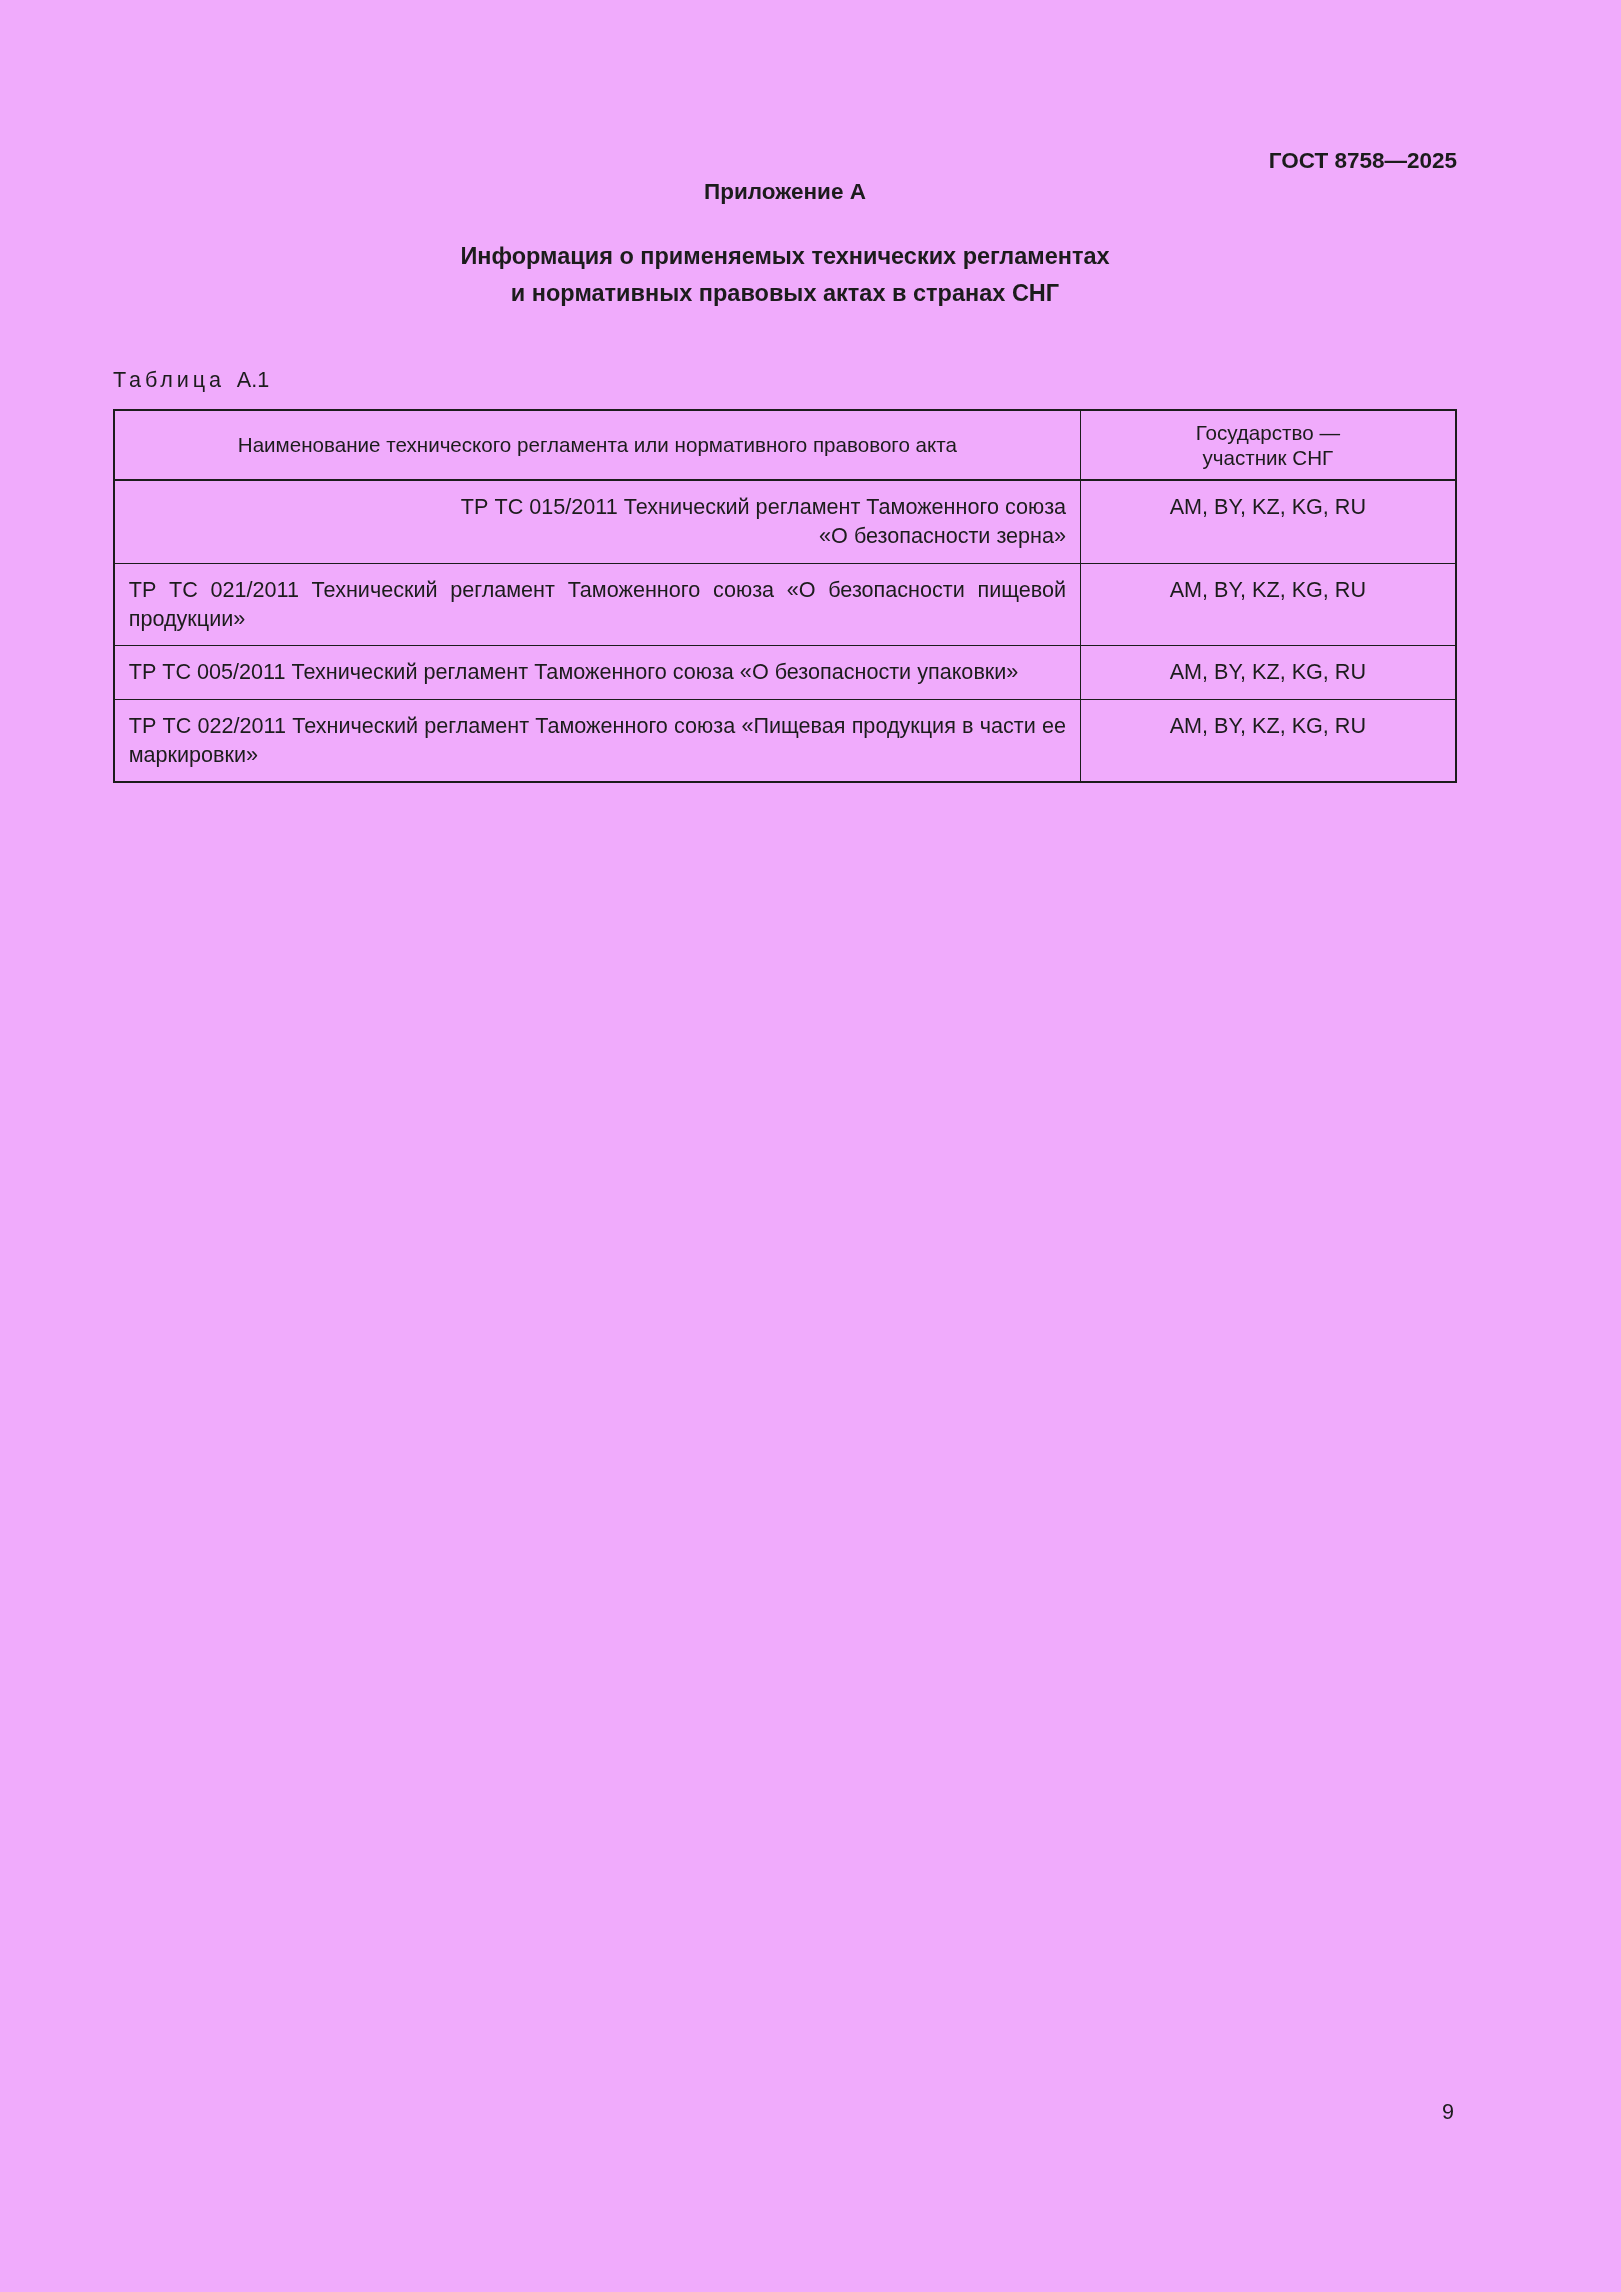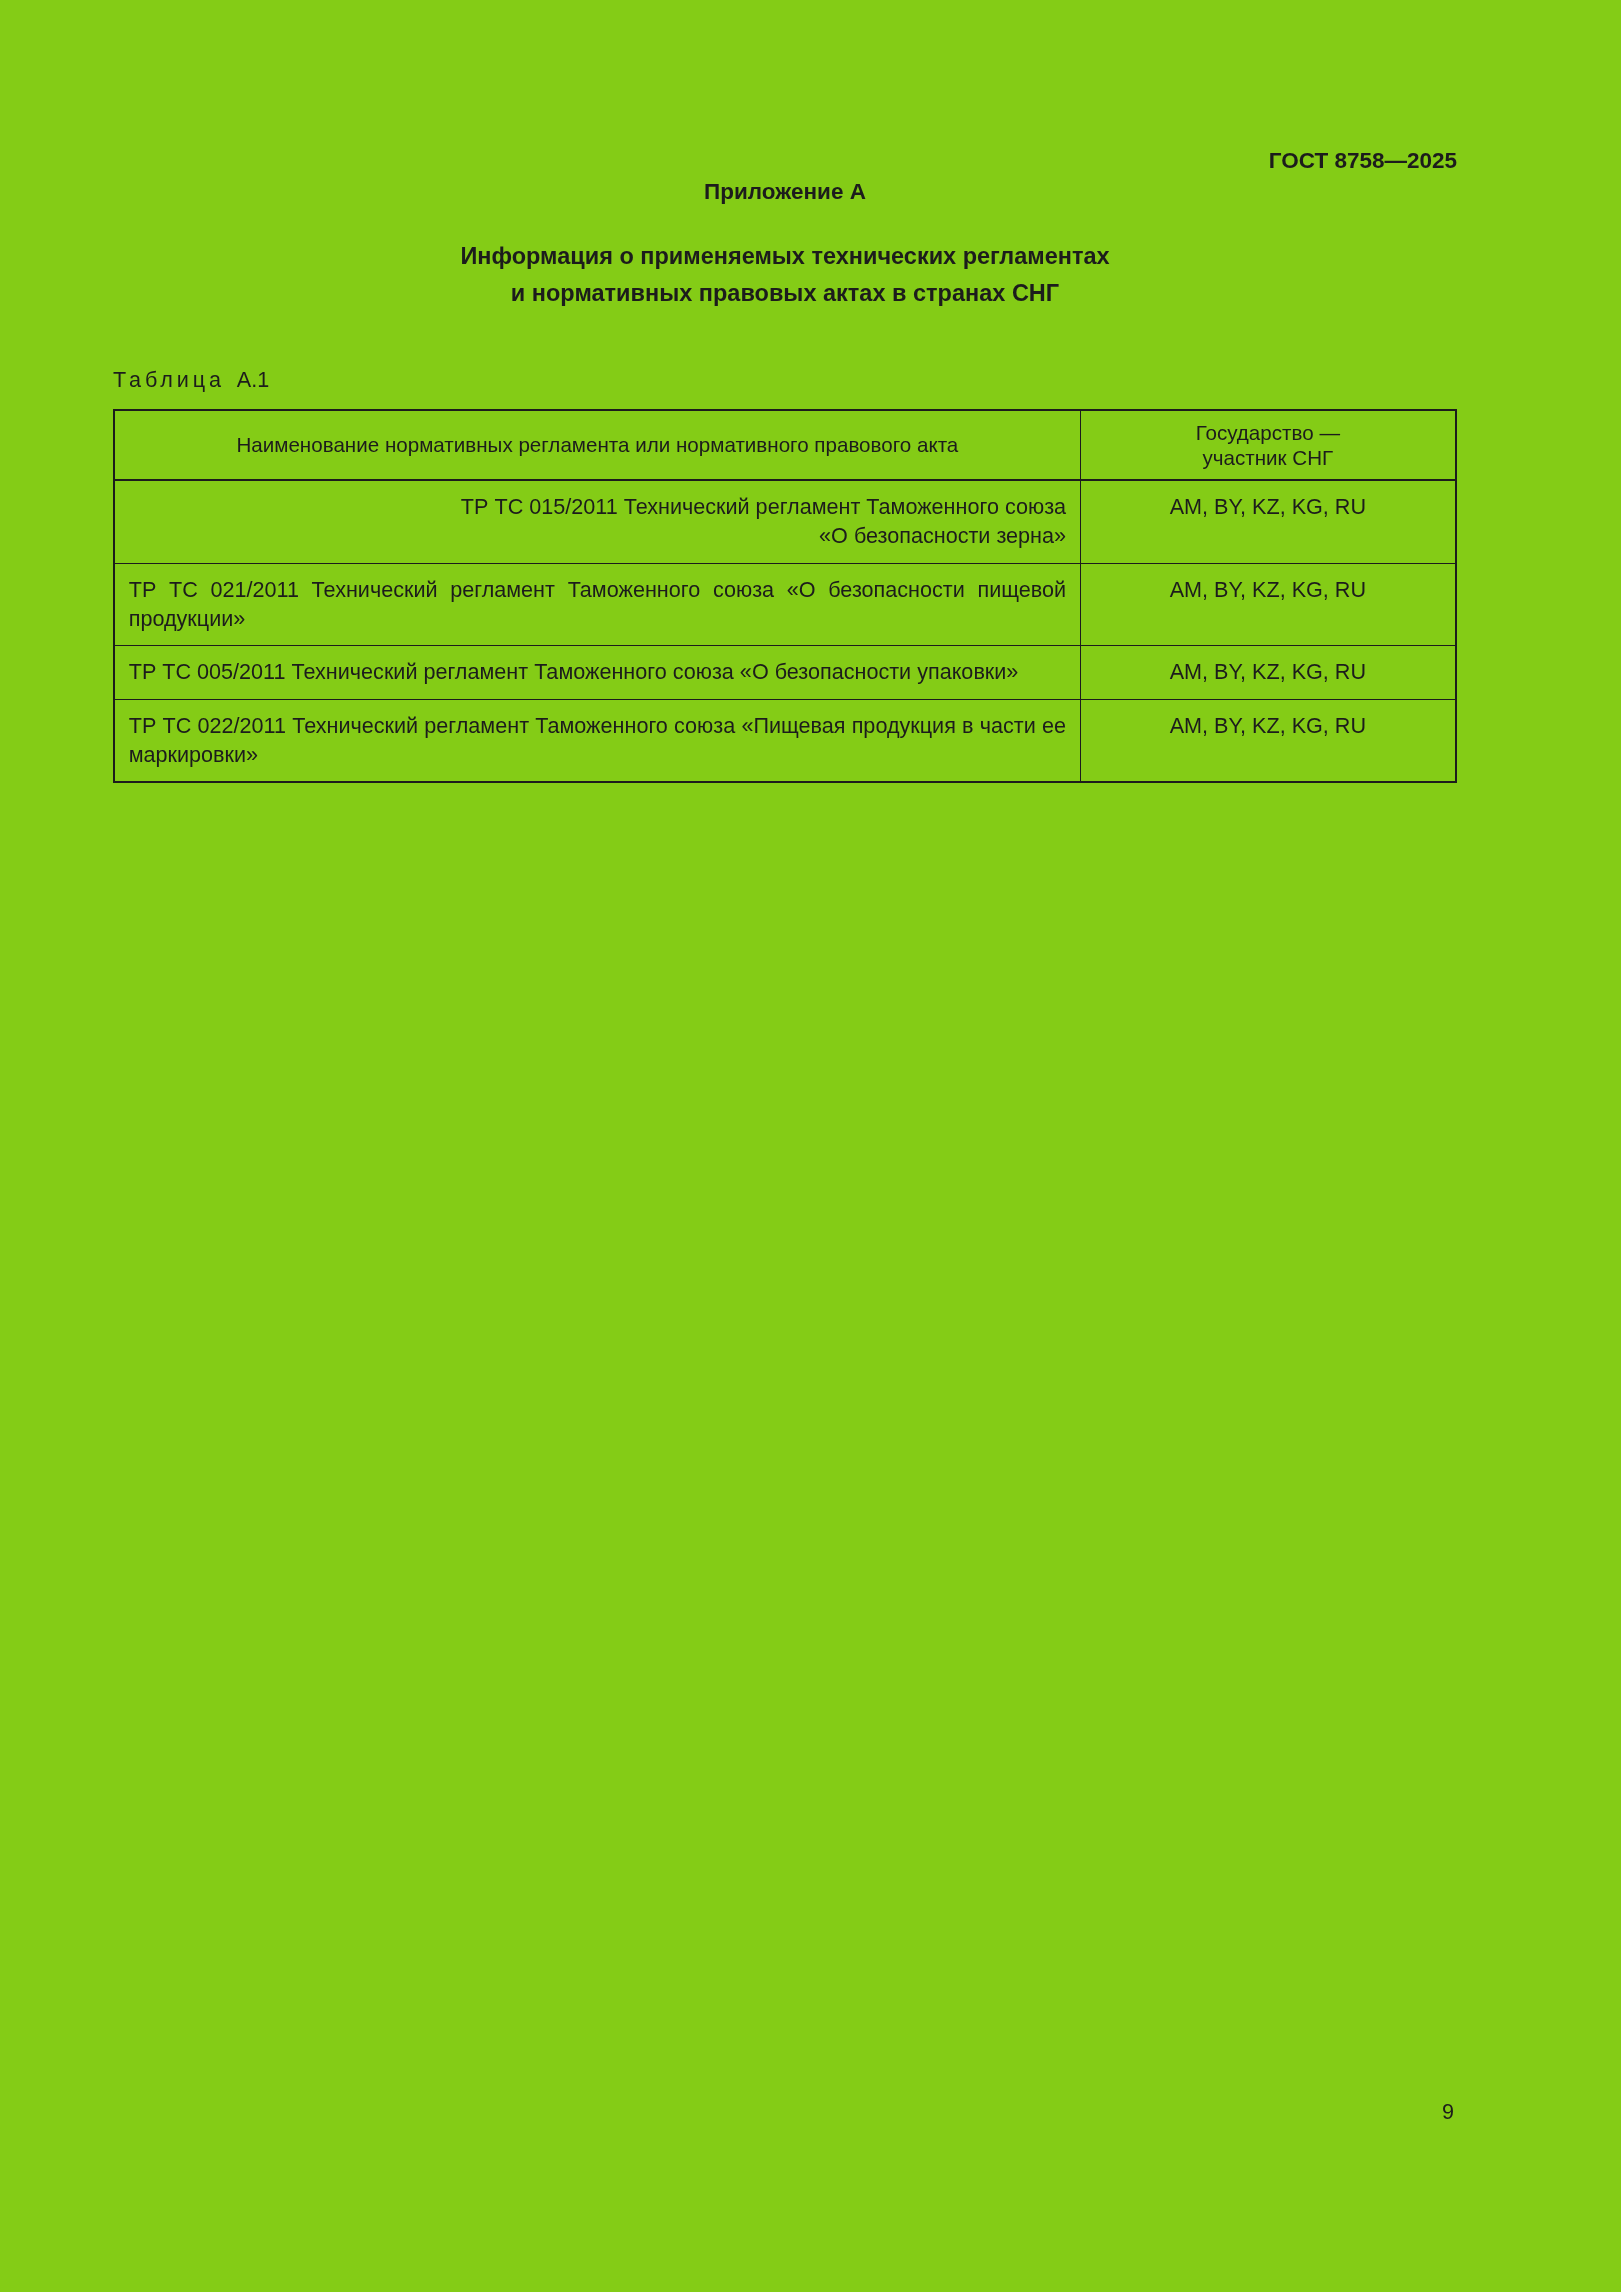--- a/index.html
+++ b/index.html
@@ -1,21 +1,21 @@
 <!DOCTYPE html>
 <html><head>
 <meta charset="utf-8">
 <style>
   html, body { margin: 0; padding: 0; background: #ffffff; }
   .page {
     position: relative;
     width: 1621px;
     height: 2293px;
     box-sizing: border-box;
-    background: #84cc16;
+    background: #f0abfc;
     padding: 147px 164px 0 113px;
     font-family: "Liberation Sans", sans-serif;
     color: #1c1c1c;
   }
   .doc-code {
     text-align: right;
     font-weight: bold;
     font-size: 22.5px;
     line-height: 27.4px;
   }
@@ -102,21 +102,21 @@
     <span class="caption-word">Таблица</span><span>А.1</span>
   </div>
 
   <table class="reg-table">
     <colgroup>
       <col class="c1">
       <col class="c2">
     </colgroup>
     <thead>
       <tr>
-        <th>Наименование нормативных регламента или нормативного правового акта</th>
+        <th>Наименование технического регламента или нормативного правового акта</th>
         <th>Государство —
 участник СНГ</th>
       </tr>
     </thead>
     <tbody>
       <tr>
         <td class="name no-justify">ТР ТС 015/2011 Технический регламент Таможенного союза
 «О безопасности зерна»</td>
         <td class="states">AM, BY, KZ, KG, RU</td>
       </tr>

